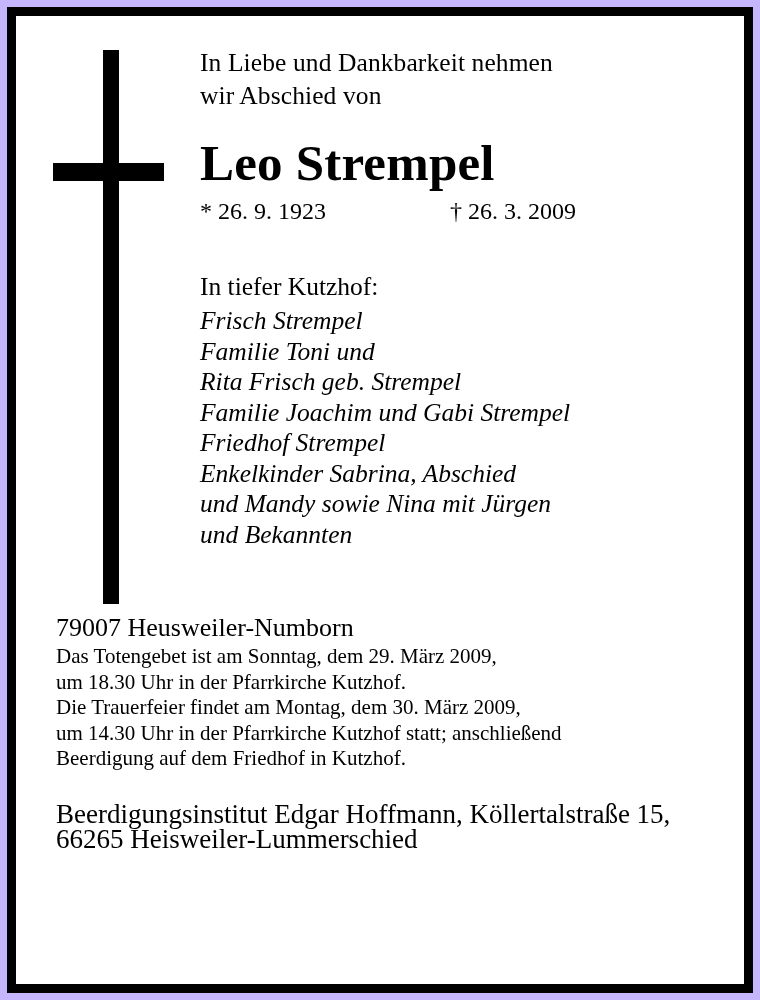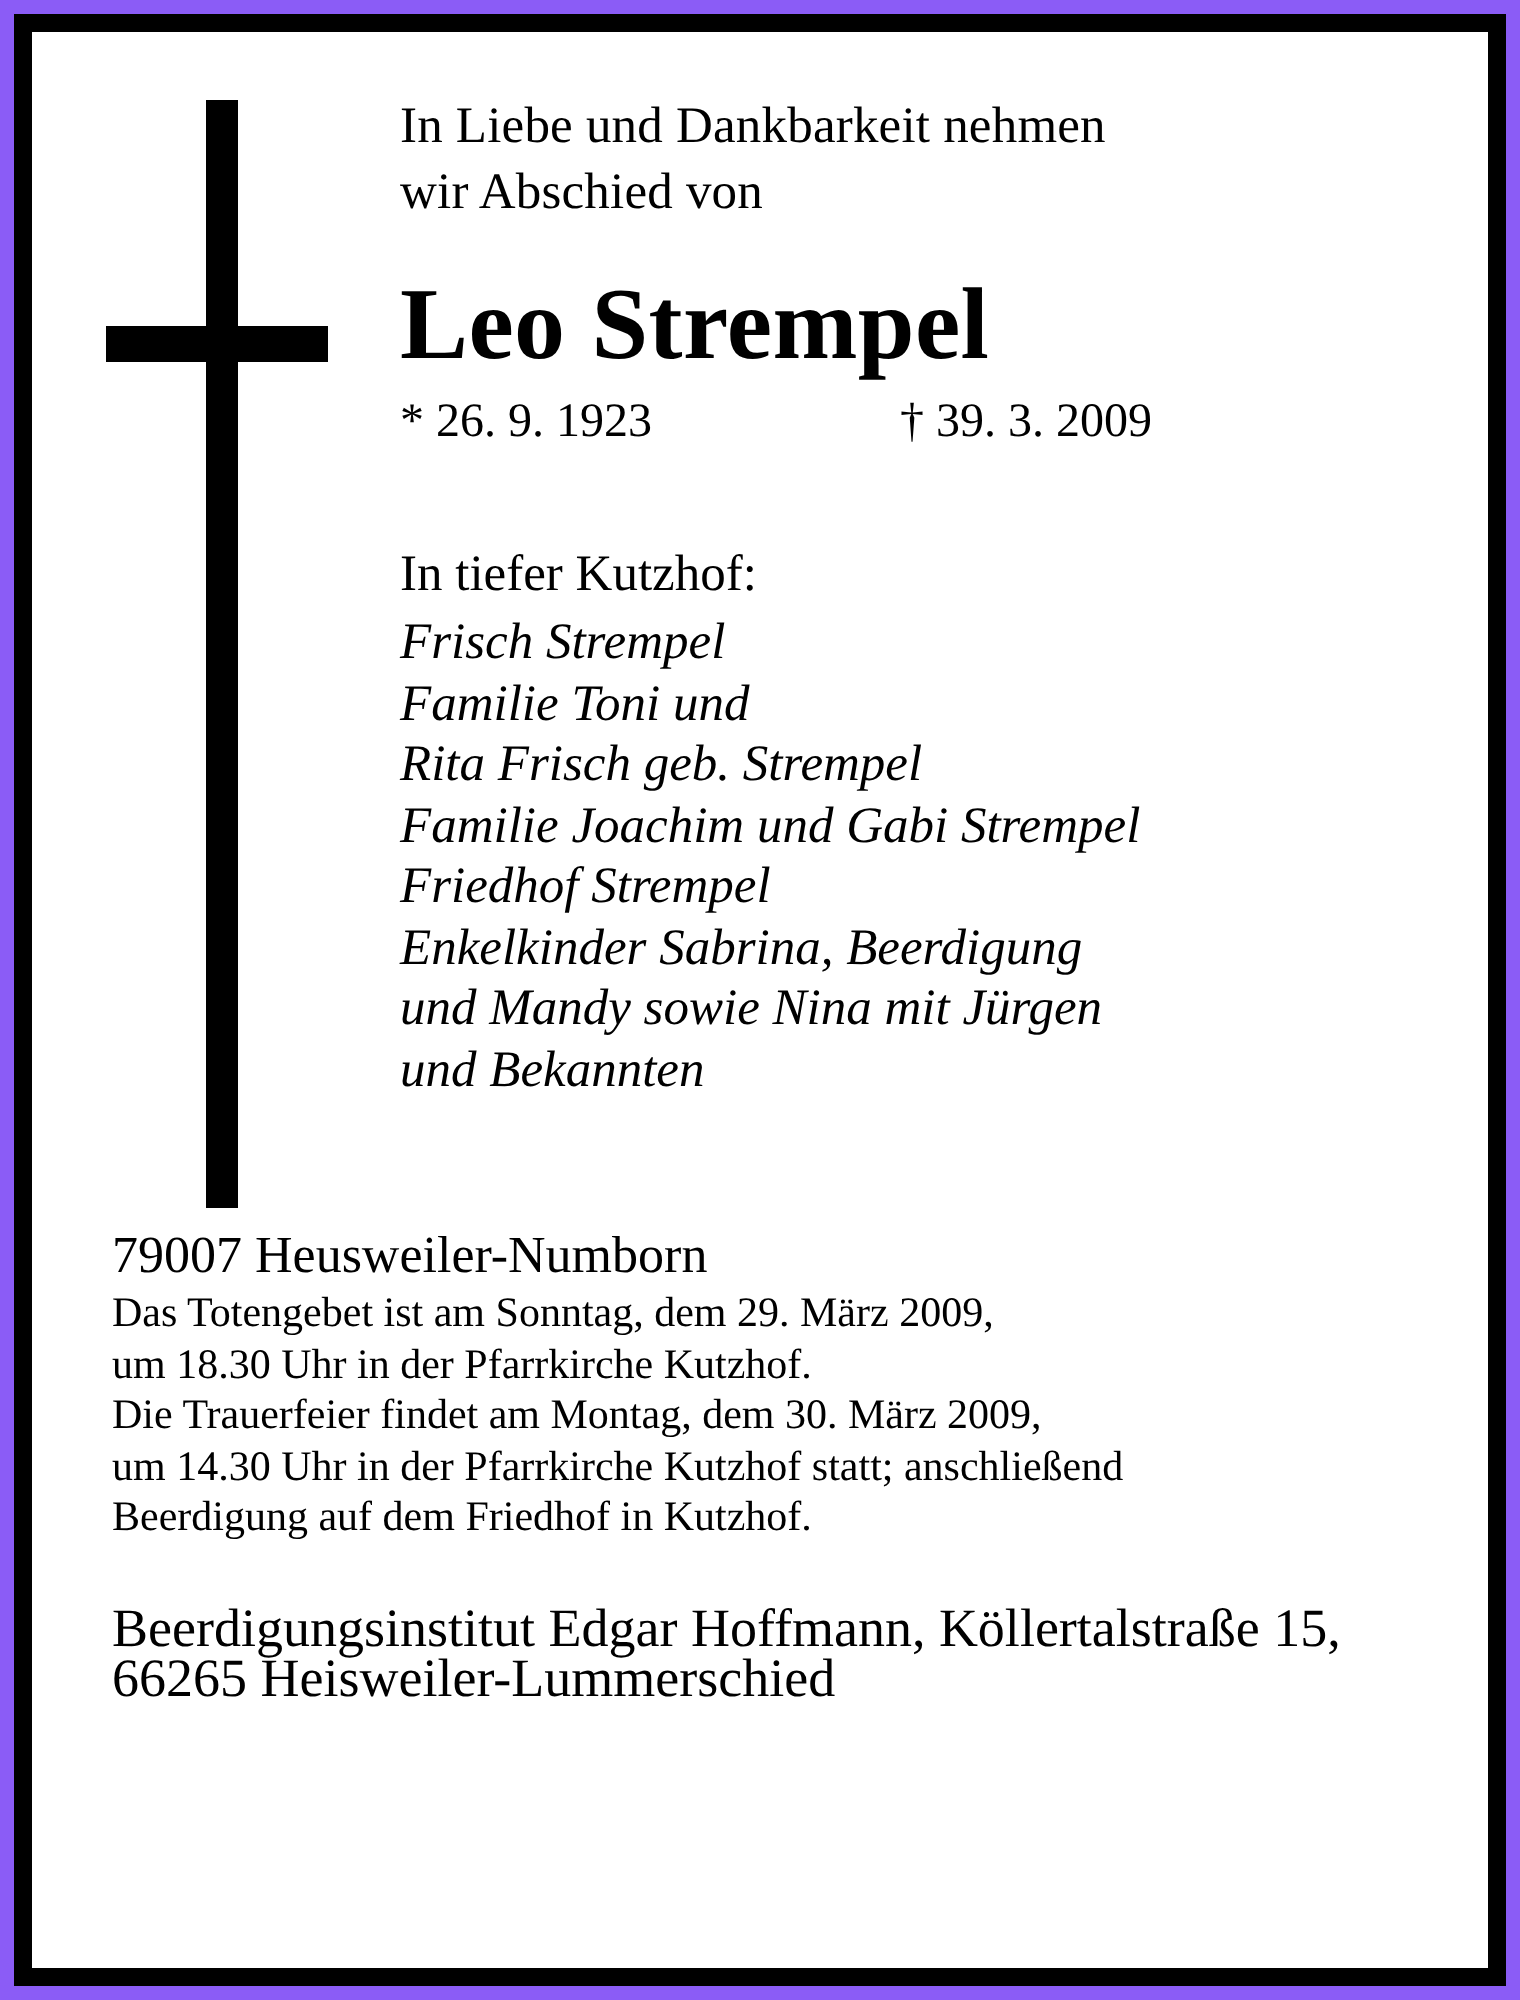--- a/index.html
+++ b/index.html
@@ -14,21 +14,21 @@
     color: #000000;
     overflow: hidden;
   }
 
   
   .obituary-page {
     position: relative;
     box-sizing: border-box;
     width: 760px;
     height: 1000px;
-    background: #8b5cf6;
+    background: #c4b5fd;
     padding: 7px;
   }
   .mourning-frame {
     position: relative;
     box-sizing: border-box;
     width: 100%;
     height: 100%;
     border: 9px solid #000000;
     background: #ffffff;
   }
@@ -164,32 +164,32 @@
       </div>
 
       <div class="upper-block">
 
         <div class="intro-line">In Liebe und Dankbarkeit nehmen</div>
         <div class="intro-line">wir Abschied von</div>
 
         <div class="deceased-name">Leo Strempel</div>
 
         <div class="life-dates">
-          <span class="date-birth">* 26. 9. 1923</span><span class="date-death">† 39. 3. 2009</span>
+          <span class="date-birth">* 26. 9. 1923</span><span class="date-death">† 26. 3. 2009</span>
         </div>
 
         <div class="mourners-heading">In tiefer Kutzhof:</div>
 
         <div class="mourners-list">
           <div class="mourner-line">Frisch Strempel</div>
           <div class="mourner-line">Familie Toni und</div>
           <div class="mourner-line">Rita Frisch geb. Strempel</div>
           <div class="mourner-line">Familie Joachim und Gabi Strempel</div>
           <div class="mourner-line">Friedhof Strempel</div>
-          <div class="mourner-line">Enkelkinder Sabrina, Beerdigung</div>
+          <div class="mourner-line">Enkelkinder Sabrina, Abschied</div>
           <div class="mourner-line">und Mandy sowie Nina mit Jürgen</div>
           <div class="mourner-line">und Bekannten</div>
         </div>
 
       </div>
 
       <div class="lower-block">
 
         <div class="locality">79007 Heusweiler-Numborn</div>
 

